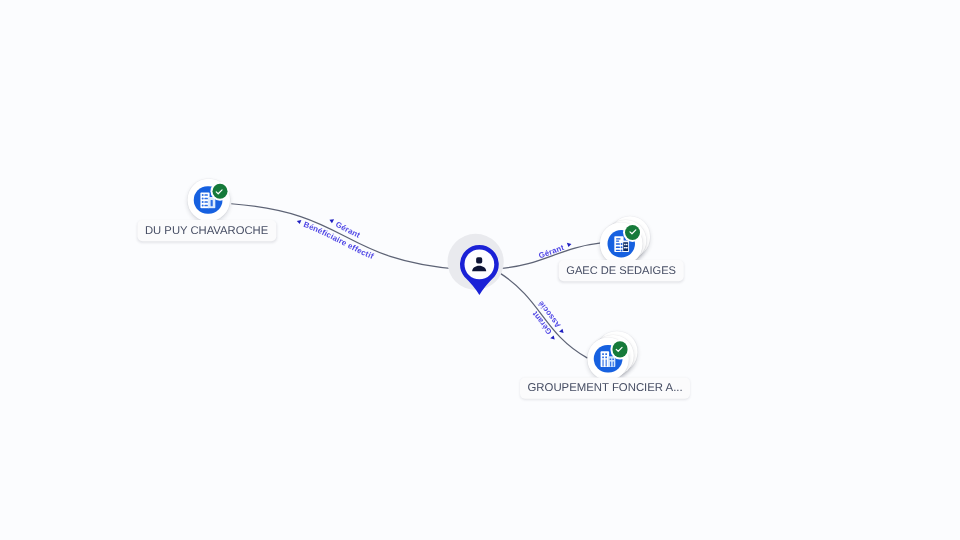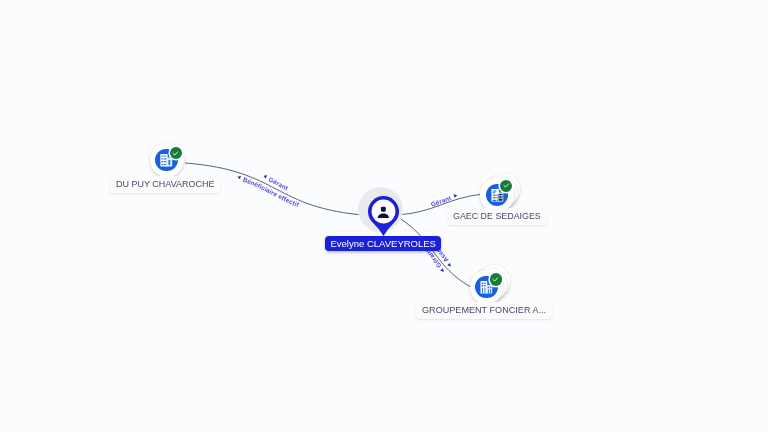--- a/index.html
+++ b/index.html
@@ -92,21 +92,20 @@
       <path d="M 5.50 27.31
                A 15.5 15.5 0 1 1 29.50 27.31
                Q 21.84 34.65 17.5 42.00
                Q 13.16 34.65 5.50 27.31 Z" fill="#1a21d6"></path>
       <circle cx="17.5" cy="17.5" r="11.90" fill="#fdfdff"></circle>
       </svg></div>
         <div style="position: absolute; left: 377.15px; top: 204.9px; width: 12.7px; height: 12.7px;"><svg width="12.7" height="12.7" viewBox="0 0 24 24">
       <rect x="7.4" y="1.6" width="9.2" height="9.2" rx="2.6" fill="#0d1335"></rect>
       <path d="M1.4 22.6 C 1.4 17.6 6.3 14.2 12 14.2 C 17.7 14.2 22.6 17.6 22.6 22.6 Z" fill="#0d1335"></path>
           </svg></div>
-        <div class="plabel" style="left: 325px; top: 236px; height: 15px; padding: 0px 5.5px; font-size: 9.5px; z-index: 20; pointer-events: auto;">Evelyne CLAVEYROLES</div>
       </div>
       <div class="node-wrap" style="left: 0px; top: 0px; width: 768px; height: 304px; pointer-events: none;">
         <div class="disc" style="left: 487.815px; top: 173.415px; width: 32.37px; height: 32.37px; z-index: 1;"></div>
         <div class="disc" style="left: 484.166px; top: 175.866px; width: 32.868px; height: 32.868px; z-index: 2;"></div>
         <div class="disc" style="left: 480.4px; top: 178.4px; width: 33.2px; height: 33.2px; z-index: 5;"></div>
         <div class="inner-blue" style="left: 485.7px; top: 183.7px; width: 22.6px; height: 22.6px; z-index: 6;">
           <svg width="14.6" height="14.6" viewBox="0 0 24 24">
       <rect x="2.4" y="1.6" width="12.2" height="20.8" rx="1.0" fill="#fff"></rect>
       <rect x="12.2" y="7.4" width="9.6" height="15.0" rx="1.0" fill="#f2f7ff"></rect>
       <g fill="#1b5fe0">

